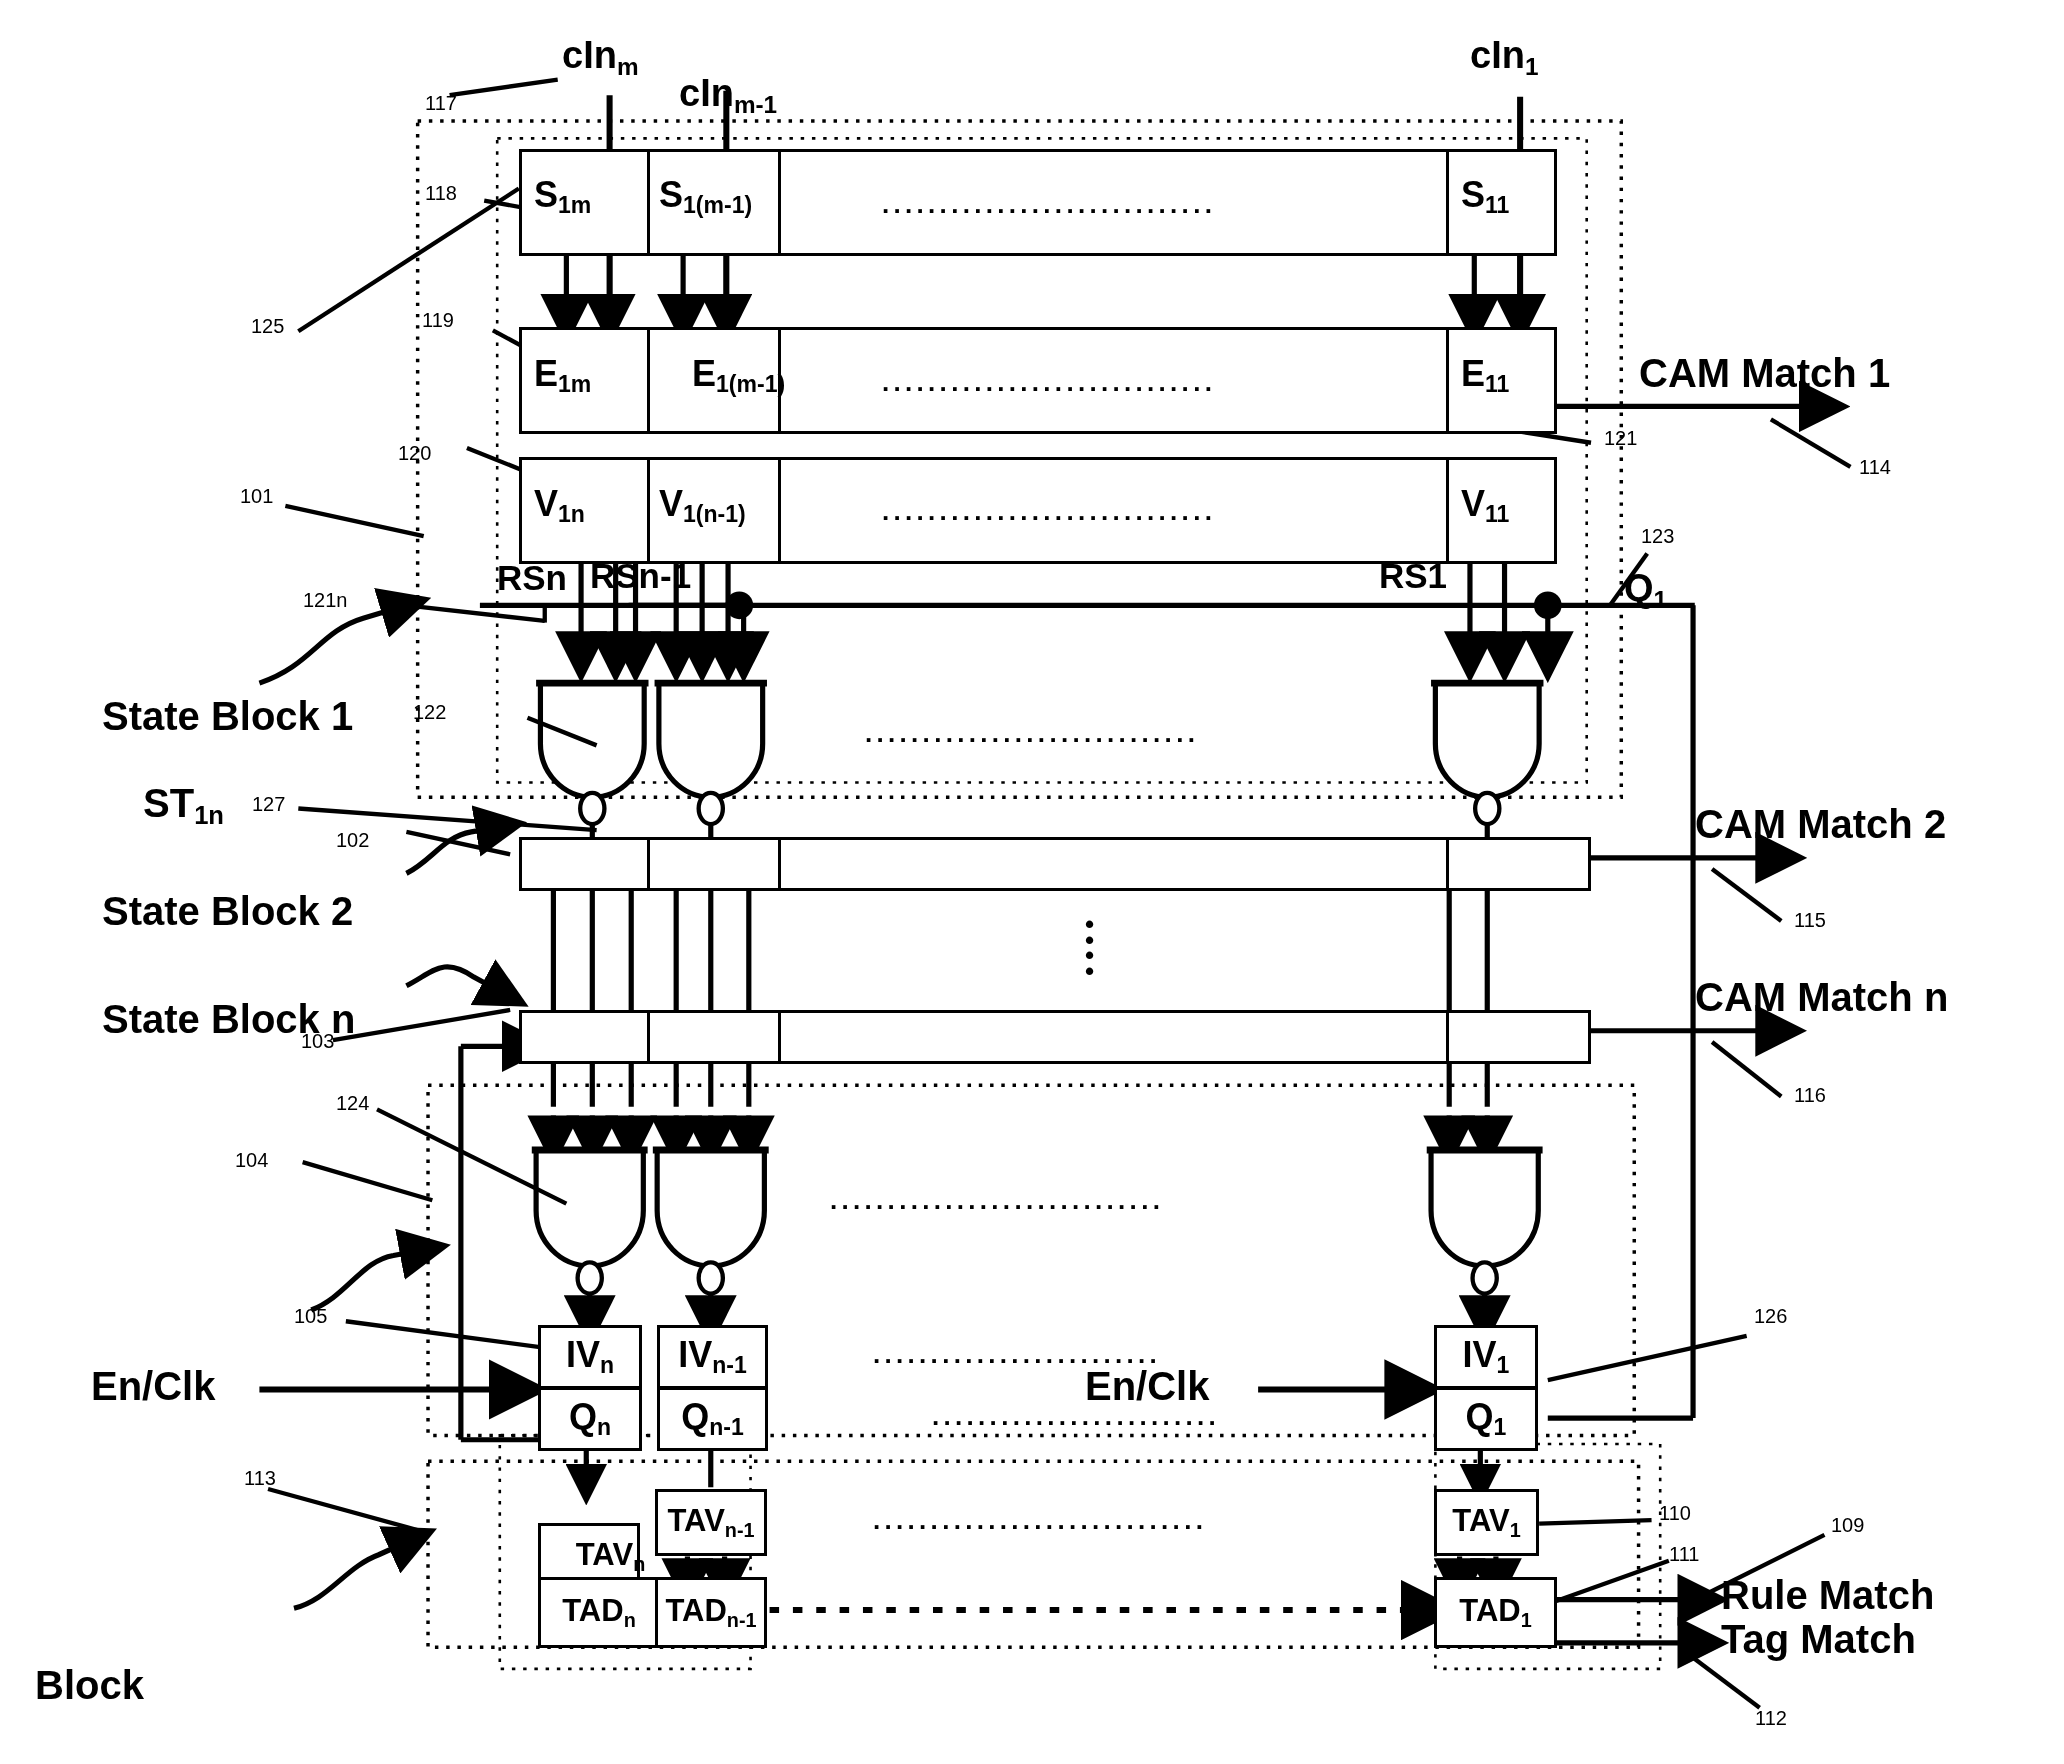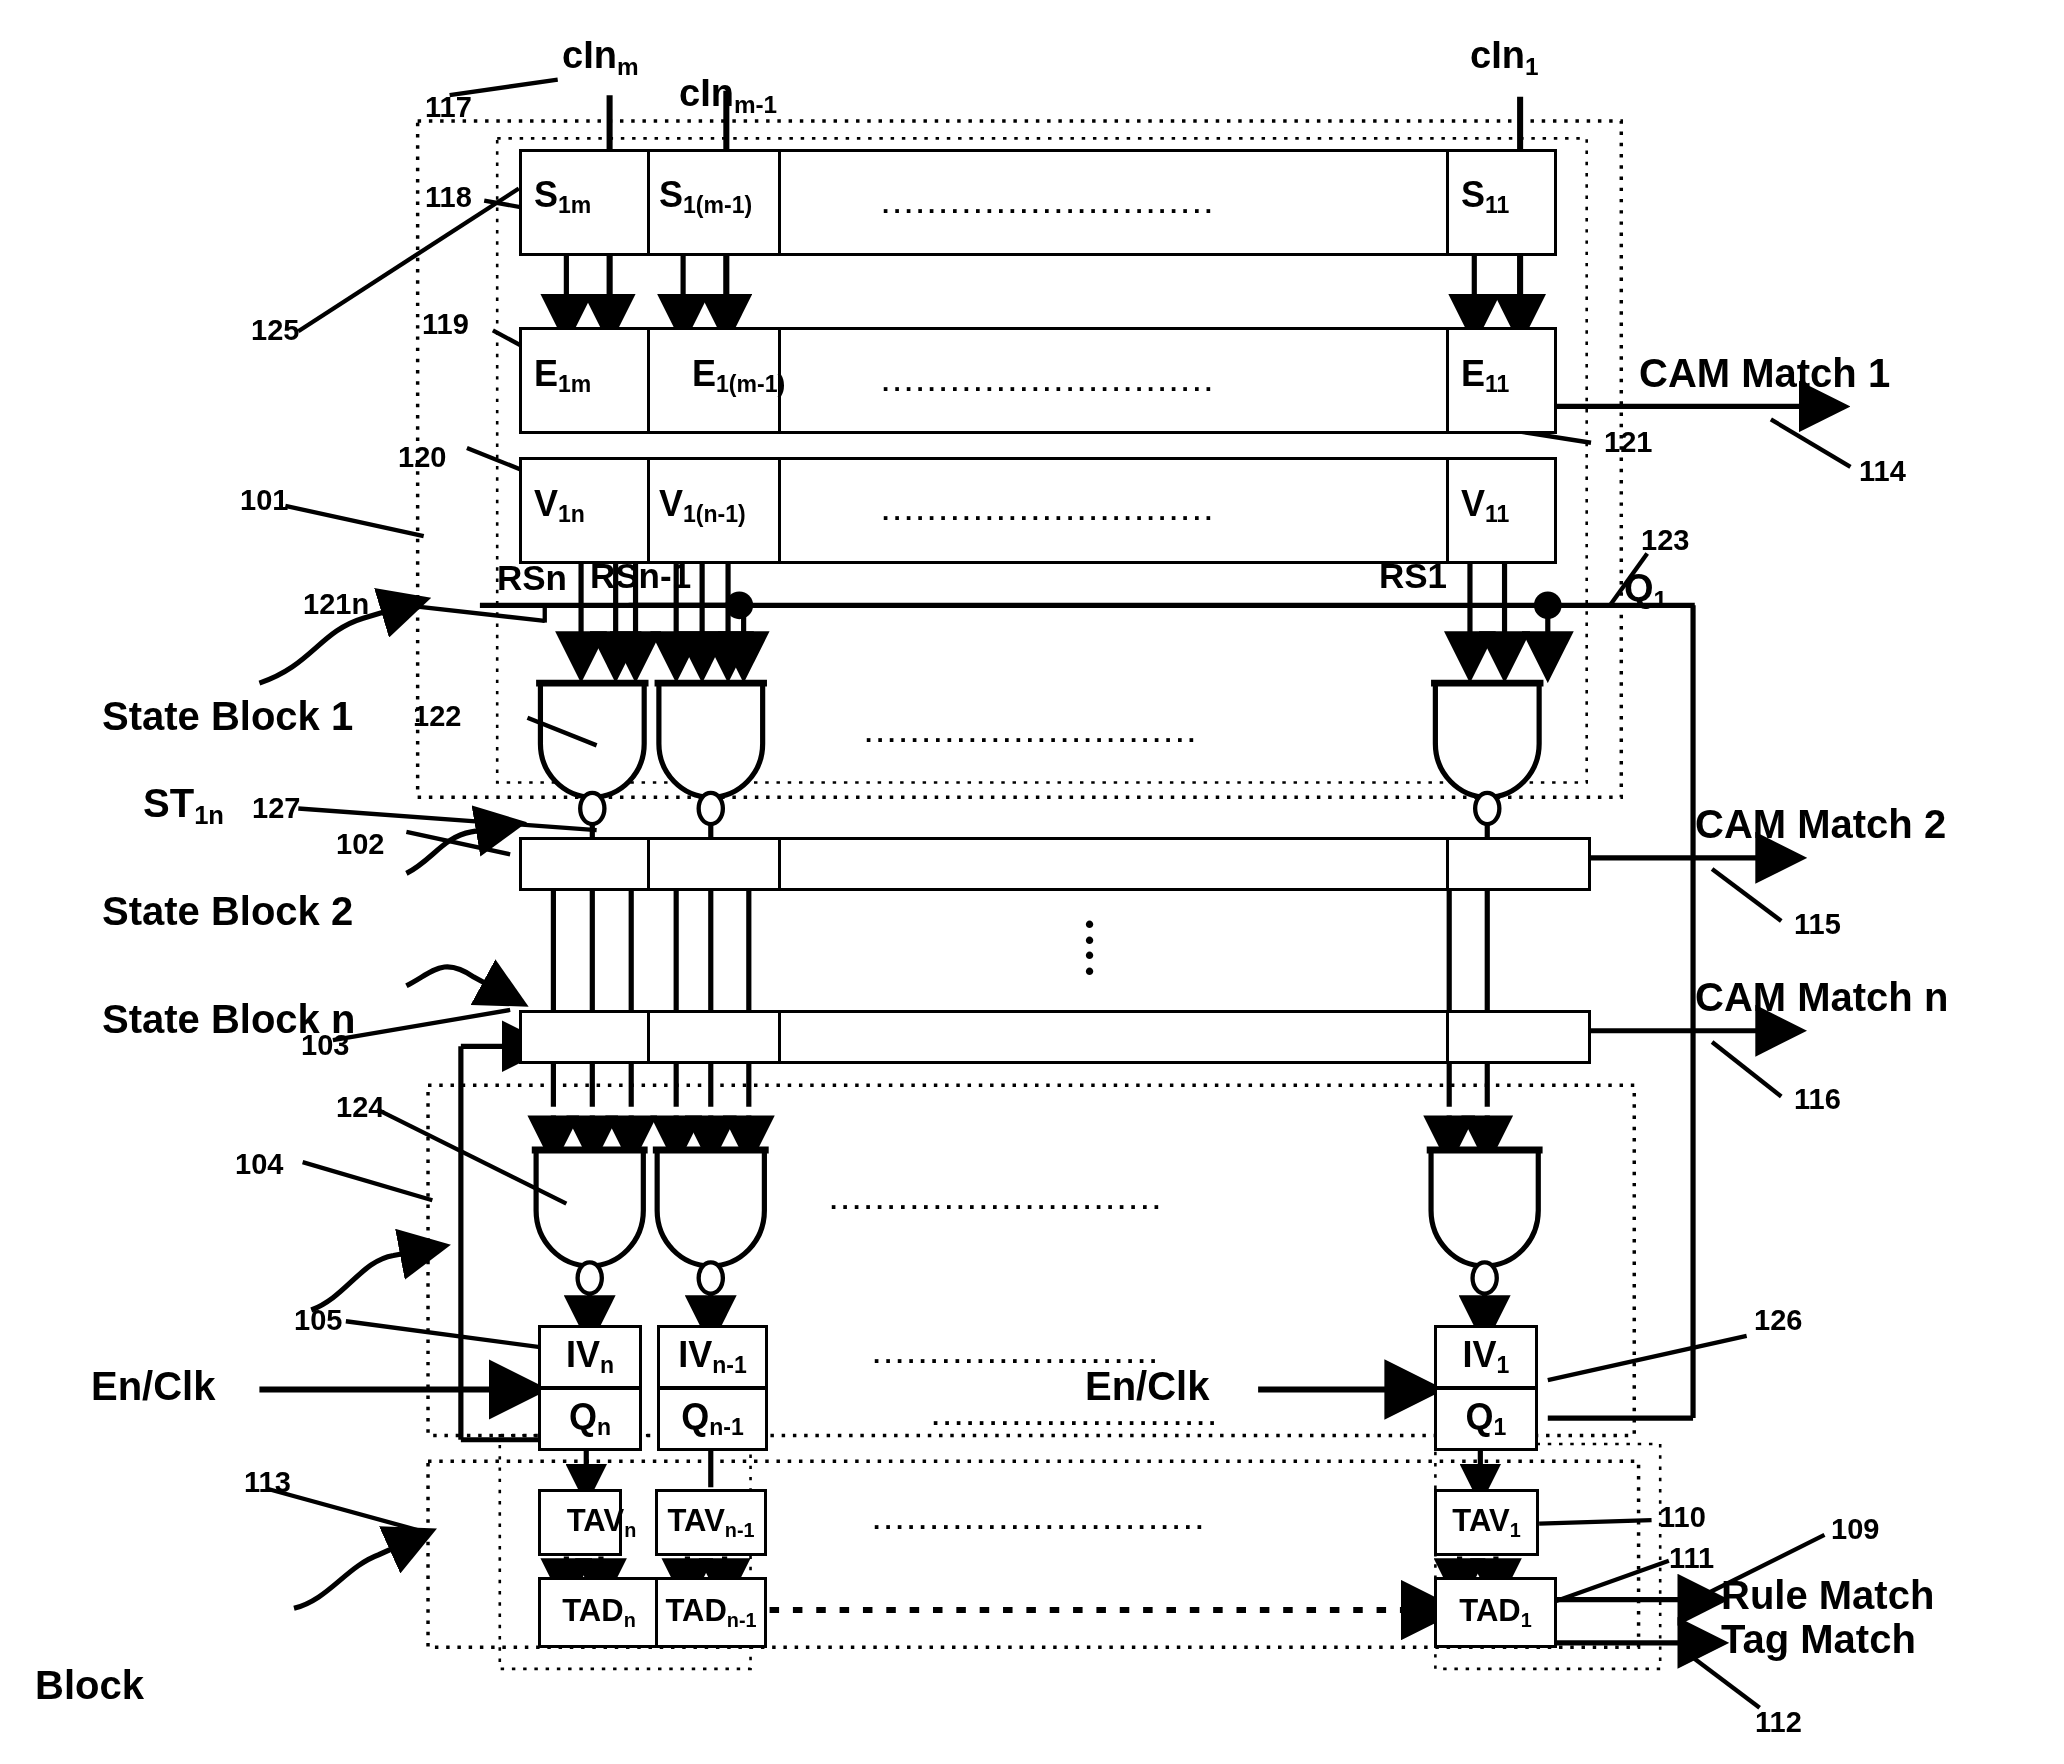--- a/index.html
+++ b/index.html
@@ -1,20 +1,20 @@
 <!DOCTYPE html>
 <html style="font-size:14px"><head>
 <meta charset="utf-8">
 <title>FSA Rule Block In PRISM</title>
 <style>
   html,body{margin:0;padding:0;background:#fff;}
   body{font-family:"Liberation Sans",sans-serif;}
   #root{position:relative;width:2064px;height:1764px;background:#fff;overflow:hidden;}
   .lbl{position:absolute;color:#000;white-space:nowrap;line-height:1;}
-  .ref{font-weight:bold;font-size:29px;}
+  .ref{font-weight:normal;font-size:20px;}
   .big{font-weight:bold;font-size:38px;}
   .sig{font-weight:bold;font-size:35px;}
   .boxtxt{font-weight:bold;font-size:36px;}
   .cap{font-weight:bold;font-size:40px;}
   .sub{font-size:0.64em;vertical-align:-0.28em;font-weight:bold;}
   .box{position:absolute;border:3.5px solid #000;background:#fff;box-sizing:border-box;
        display:flex;align-items:center;justify-content:center;}
   .row{position:absolute;border:3.5px solid #000;background:#fff;box-sizing:border-box;}
   .vseg{position:absolute;border-left:3.5px solid #000;box-sizing:border-box;}
   .dotrow{position:absolute;font-weight:bold;font-size:26px;letter-spacing:4.3px;color:#000;white-space:nowrap;}
@@ -289,21 +289,21 @@
   <div class="box" style="left:1434px;top:1325px;width:104px;height:64px;">
     <span class="boxtxt"><span>IV</span><span class="sub">1</span></span>
   </div>
   <div class="box" style="left:1434px;top:1387px;width:104px;height:64px;">
     <span class="boxtxt"><span>Q</span><span class="sub">1</span></span>
   </div>
 
   <div class="dotrow" style="left:873px;top:1339px;">.........................</div>
   <div class="dotrow" style="left:932px;top:1401px;">.........................</div>
 
-  <div class="box" style="left:538px;top:1489px;width:84px;height:67px;padding-left:43px;">
+  <div class="box" style="left:538px;top:1523px;width:102px;height:67px;padding-left:43px;">
     <span class="boxtxt" style="font-size:31px;"><span>TAV</span><span class="sub">n</span></span>
   </div>
   <div class="box" style="left:538px;top:1577px;width:122px;height:71px;">
     <span class="boxtxt" style="font-size:31px;"><span>TAD</span><span class="sub">n</span></span>
   </div>
 
   <div class="box" style="left:655px;top:1489px;width:112px;height:67px;">
     <span class="boxtxt" style="font-size:31px;"><span>TAV</span><span class="sub">n-1</span></span>
   </div>
   <div class="box" style="left:655px;top:1577px;width:112px;height:71px;">

